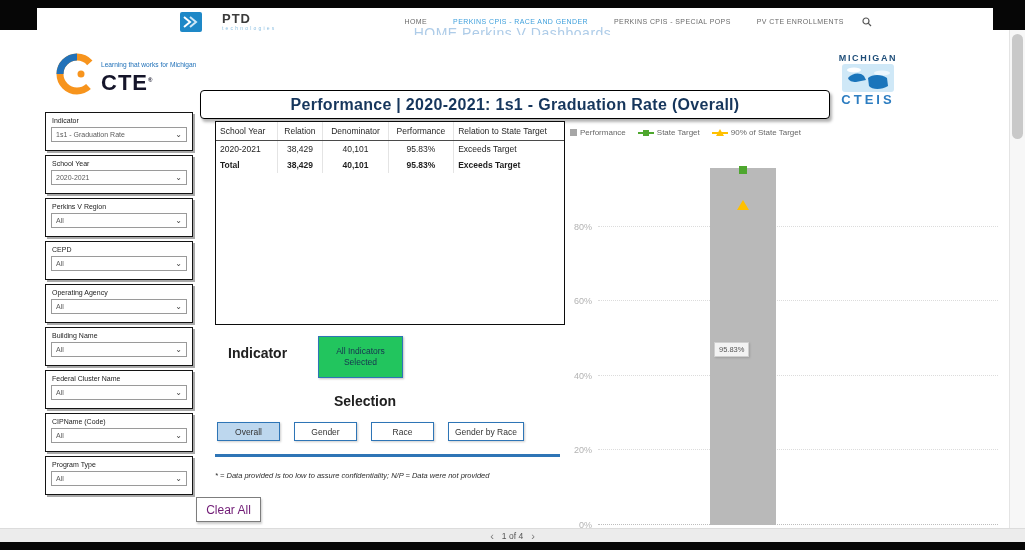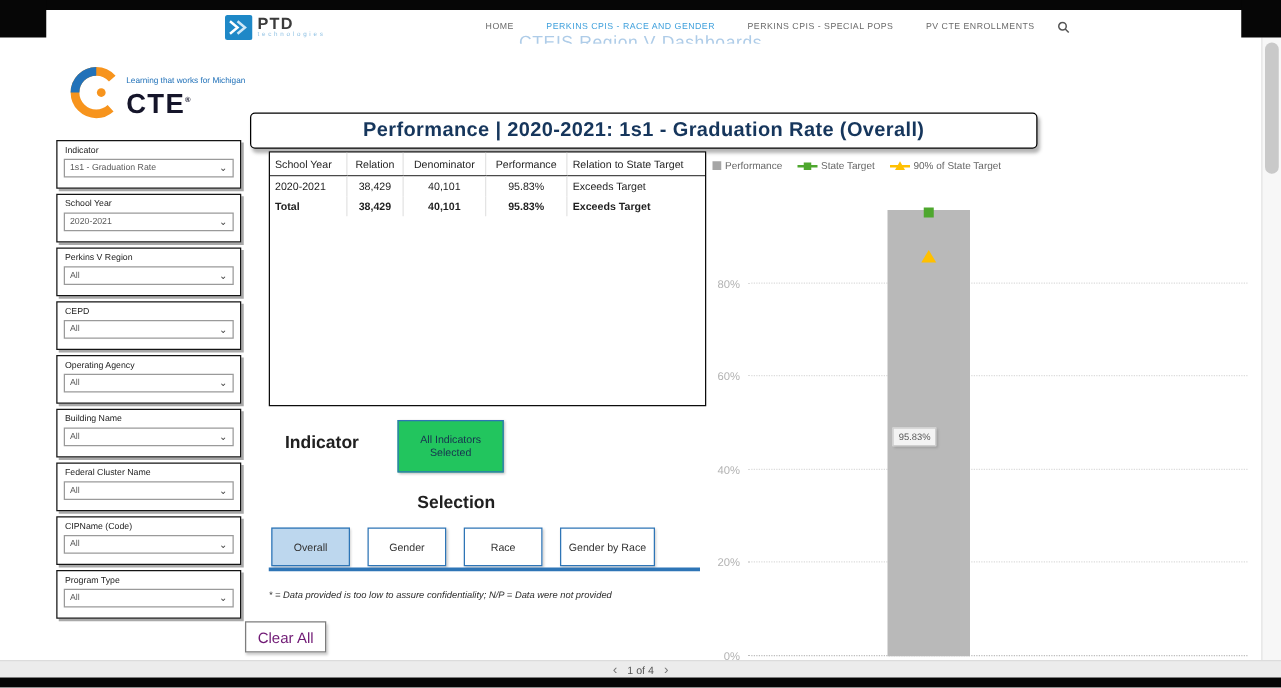--- a/index.html
+++ b/index.html
@@ -7,21 +7,21 @@
   .page { position:relative; width:1025px; height:550px; background:#fff; overflow:hidden; margin:0 auto; }
 
   
   .top-black { position:absolute; left:0; top:0; width:1025px; height:8px; background:#060606; }
   .corner-left { position:absolute; left:0; top:0; width:37px; height:30px; background:#060606; }
   .corner-right { position:absolute; left:993px; top:0; width:32px; height:30px; background:#060606; }
   .bottom-black { position:absolute; left:0; top:542px; width:1025px; height:8px; background:#060606; }
 
   
   .nav-bar { position:absolute; left:37px; top:8px; width:956px; height:27px; background:#fff; display:flex; align-items:center; }
-  .brand { display:flex; align-items:flex-start; gap:4px; margin-left:143px; }
+  .brand { display:flex; align-items:flex-start; gap:20px; margin-left:143px; }
   .brand-icon { width:22px; height:20px; }
   .brand-text { line-height:1; }
   .brand-name { font-size:13px; font-weight:bold; color:#3b3b3b; letter-spacing:1px; display:block; }
   .brand-sub { font-size:5px; color:#8fc1e3; letter-spacing:2.2px; display:block; margin-top:1px; }
   .nav-items { display:flex; align-items:center; gap:26px; margin-left:128px; }
   .nav-item { font-size:7px; text-transform:uppercase; letter-spacing:.4px; color:#6a6a6a; text-decoration:none; cursor:pointer; white-space:nowrap; }
   .nav-item.active { color:#3fa0dc; }
   .search-btn { margin-left:18px; cursor:pointer; display:flex; align-items:center; }
 
   .page-heading { position:absolute; left:0; top:25px; width:1025px; text-align:center; font-size:14px; color:#aecce8; letter-spacing:.5px; }
@@ -63,21 +63,21 @@
   .col-left { text-align:left; }
   .col-num { text-align:center; }
   tr.total td { font-weight:bold; }
 
   
   .indicator-label { position:absolute; left:228px; top:310px; font-size:14px; font-weight:bold; color:#202020; }
   .all-ind-btn { position:absolute; left:318px; top:301px; width:85px; height:42px; background:#22c55e; border:1.5px solid #2e75b6;
     font-size:8.5px; color:#17324f; font-family:inherit; cursor:pointer; line-height:1.35; box-shadow:1px 1px 2px rgba(0,0,0,.25); }
   .selection-heading { position:absolute; left:215px; top:358px; width:300px; text-align:center; font-size:14px; font-weight:bold; color:#202020; }
   .selection-buttons { position:absolute; left:217px; top:387px; display:flex; gap:14px; }
-  .sel-btn { height:31px; background:#fff; border:1.5px solid #2e75b6; font-size:8.5px; color:#333; font-family:inherit;
+  .sel-btn { height:19px; background:#fff; border:1.5px solid #2e75b6; font-size:8.5px; color:#333; font-family:inherit;
     cursor:pointer; box-shadow:1px 1px 2px rgba(0,0,0,.2); padding:0 6px; min-width:63px; white-space:nowrap; }
   .sel-btn.selected { background:#bdd7ee; }
   .blue-divider { position:absolute; left:215px; top:419px; width:345px; height:3px; background:#2e75b6; }
   .footnote { position:absolute; left:215px; top:436px; width:370px; font-size:7.5px; font-style:italic; color:#2c2c2c; }
   .clear-all-btn { position:absolute; left:196px; top:462px; width:65px; height:25px; background:#fff; border:1px solid #7d7d7d;
     font-size:12px; color:#701a75; font-family:inherit; cursor:pointer; box-shadow:1px 2px 2px rgba(0,0,0,.2); }
 
   
   .legend { position:absolute; left:570px; top:93px; display:flex; align-items:center; gap:12px; font-size:8px; color:#666; }
   .legend-item { display:flex; align-items:center; gap:3px; }
@@ -132,34 +132,45 @@
         <a class="nav-item">PV CTE ENROLLMENTS</a>
       </nav>
     <span class="search-btn">
       <svg width="10" height="10" viewBox="0 0 10 10">
           <circle cx="4" cy="4" r="3" fill="none" stroke="#555" stroke-width="1.2"></circle>
           <line x1="6.2" y1="6.2" x2="9" y2="9" stroke="#555" stroke-width="1.2"></line>
         </svg>
     </span>
   </div>
 
-  <div class="page-heading">CTEIS Region V Dashboards</div>
+  <div class="page-heading">HOME Perkins V Dashboards</div>
 
   <div class="content">
 
     <div class="cte-logo">
       <svg class="cte-circle" width="44" height="44" viewBox="0 0 44 44">
         <circle cx="22" cy="22" r="17" fill="none" stroke="#f7941d" stroke-width="7" stroke-dasharray="80 27" stroke-dashoffset="-14"></circle>
         <path d="M 22 5 A 17 17 0 0 0 5 22" fill="none" stroke="#2272b9" stroke-width="7"></path>
         <circle cx="26" cy="22" r="3.5" fill="#f7941d"></circle>
       </svg>
       <span class="cte-tagline">Learning that works for Michigan</span>
       <span class="cte-word"><span>CTE</span><span class="cte-reg">®</span></span>
     </div>
 
+    <div class="mi-logo">
+      <div class="mi-word">MICHIGAN</div>
+      <svg class="mi-img" width="52" height="28" viewBox="0 0 52 28">
+        <rect x="0" y="0" width="52" height="28" rx="3" fill="#cfe8f7"></rect>
+        <ellipse cx="12" cy="6" rx="7" ry="2.5" fill="#ffffff"></ellipse>
+        <ellipse cx="40" cy="9" rx="8" ry="2.5" fill="#eef7fd"></ellipse>
+        <path d="M6 14 C10 9, 18 8, 22 12 L24 16 L14 18 C10 18, 7 17, 6 14 Z" fill="#1b75bb"></path>
+        <path d="M26 14 C30 10, 40 10, 45 14 L46 22 C40 26, 30 26, 27 22 Z" fill="#1b75bb"></path>
+      </svg>
+      <div class="cteis-word">CTEIS</div>
+    </div>
 
     <div class="title-box">Performance | 2020-2021: 1s1 - Graduation Rate (Overall)</div>
 
     <div class="filters" id="filters">
         <div class="filter-box">
           <div class="filter-label">Indicator</div>
           <div class="filter-select">
             <span class="filter-value">1s1 - Graduation Rate</span>
             <span class="chev">⌄</span>
           </div>

